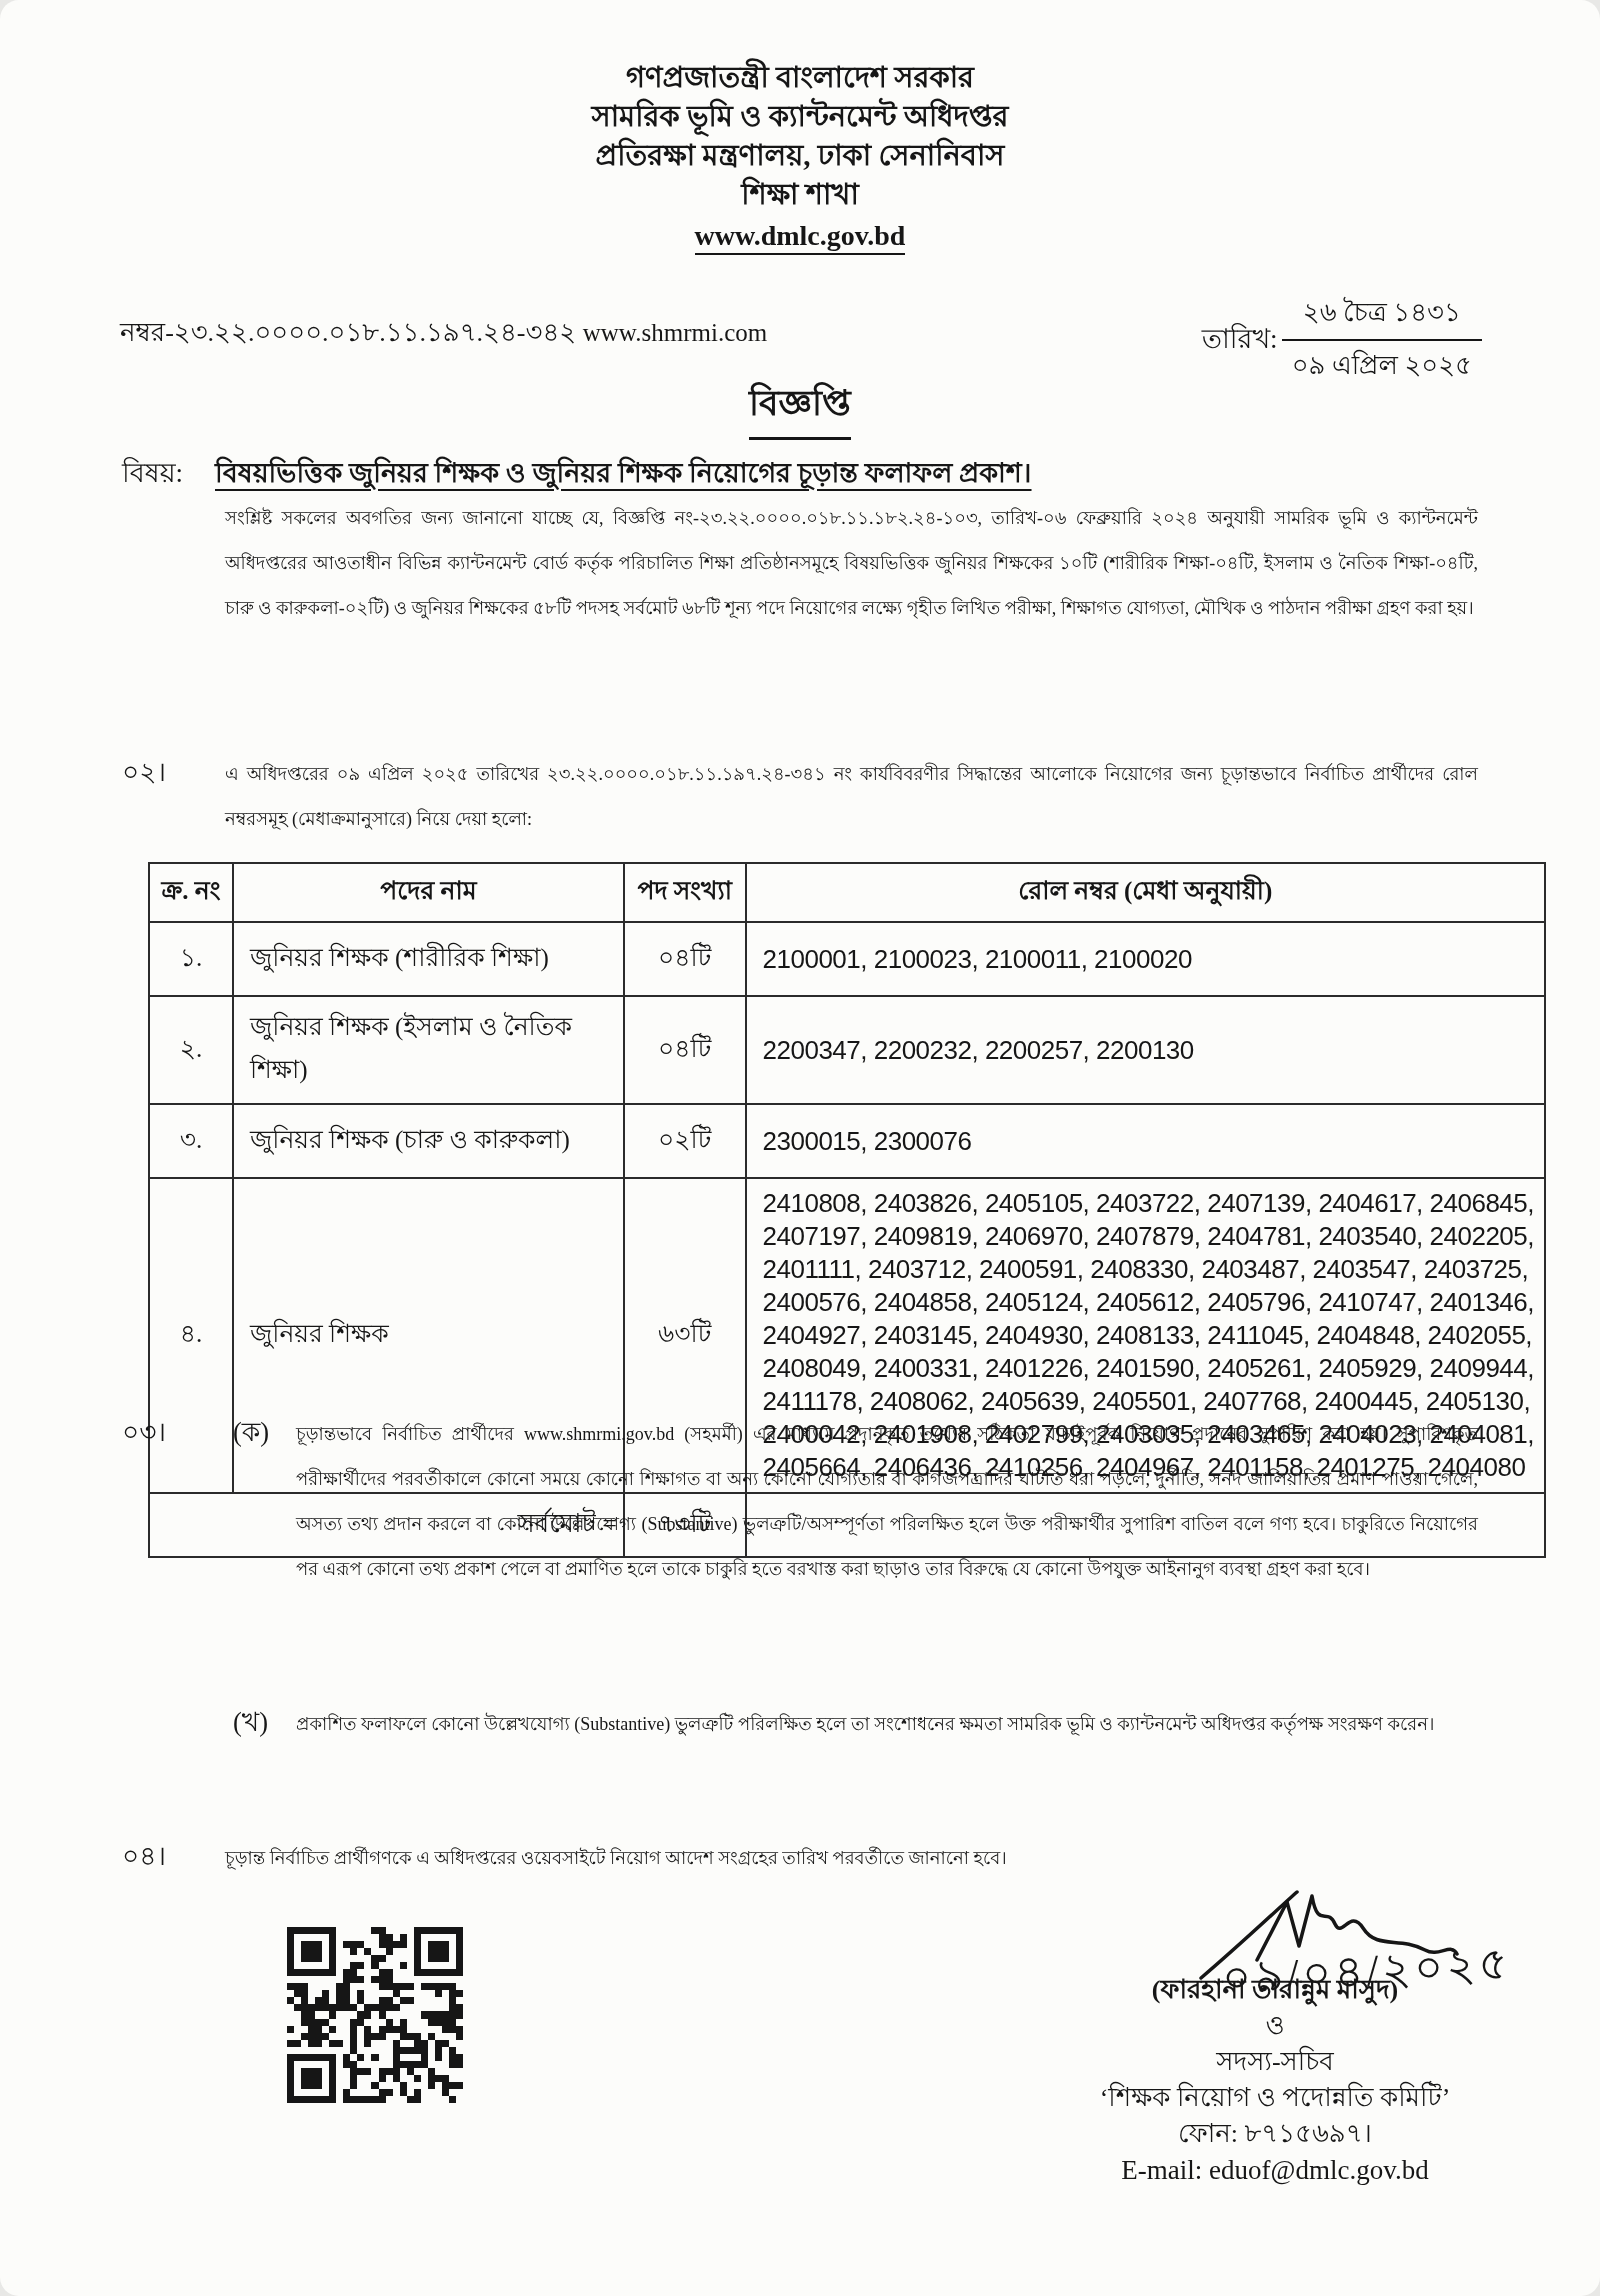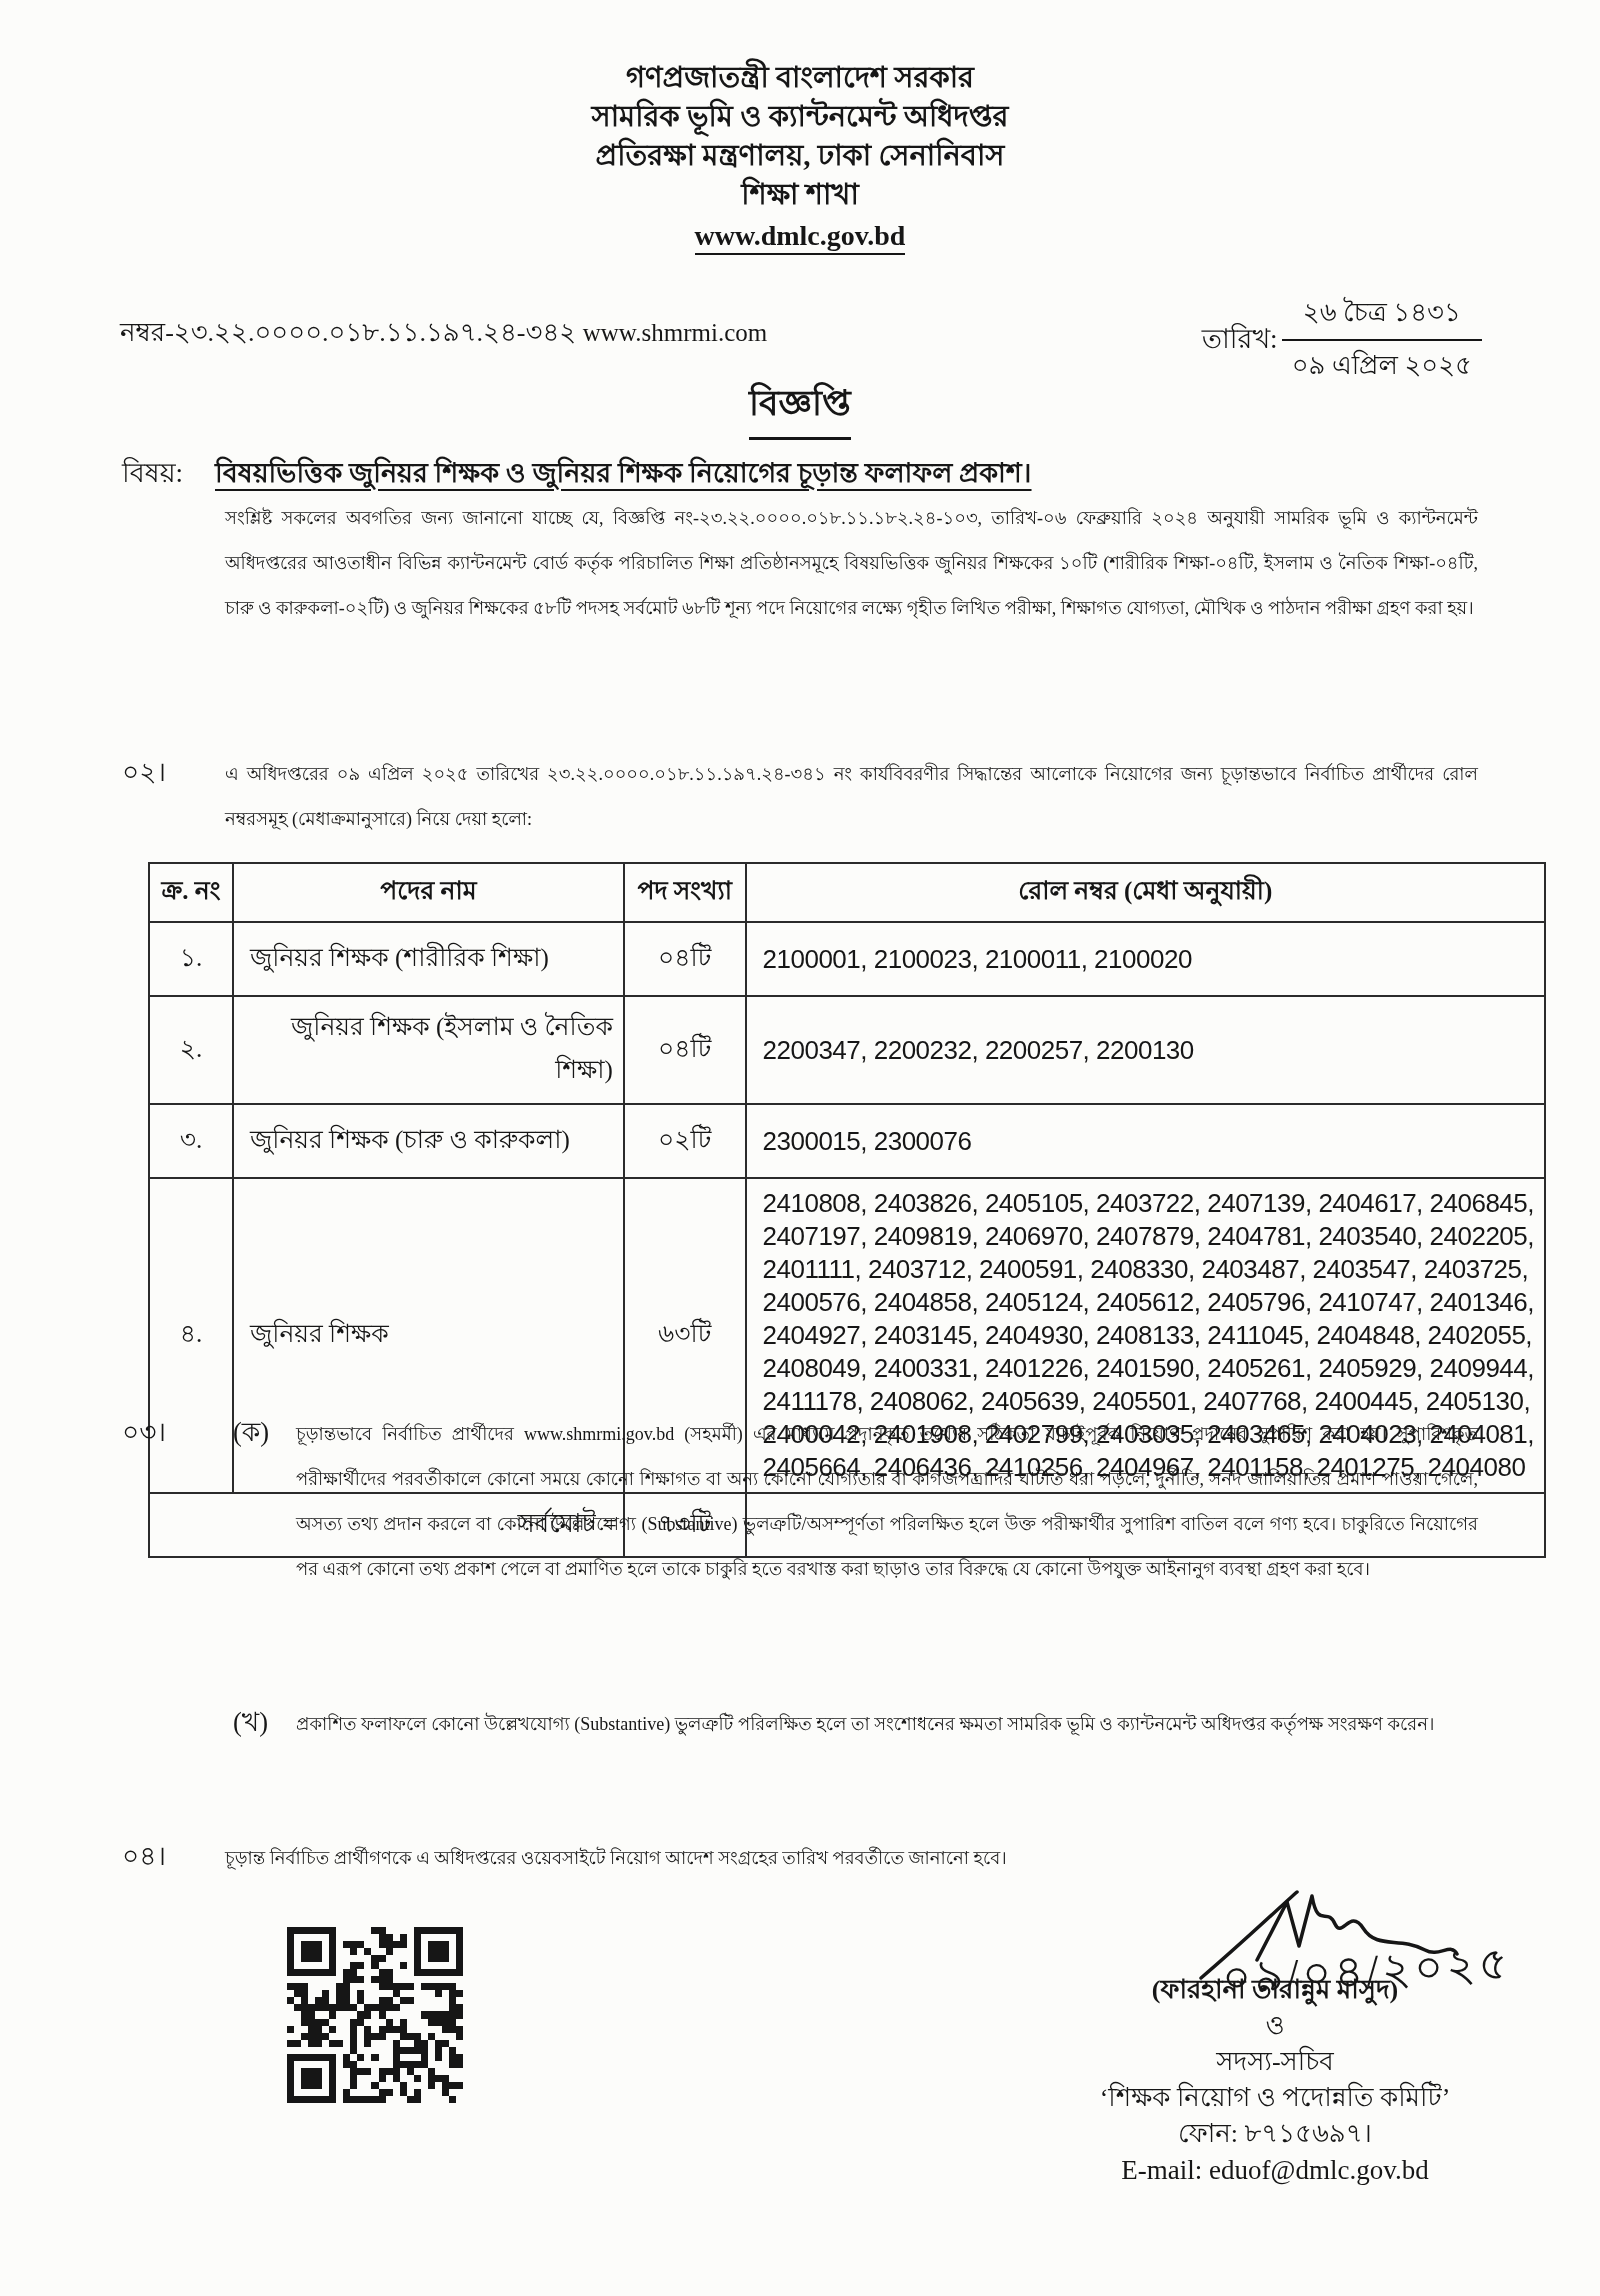--- a/index.html
+++ b/index.html
@@ -1,19 +1,20 @@
 <!DOCTYPE html>
 <html><head>
 <meta charset="utf-8">
 <style>
   html,body{margin:0;padding:0;background:#e8e8e6;}
   .page{
     position:relative;width:1600px;height:2296px;margin:0 auto;
     background:#fcfcfa;color:#161616;overflow:hidden;
     font-family:"Liberation Serif","DejaVu Serif",serif;
+    border-radius:19px;
   }
   
   .letterhead{position:absolute;top:58px;left:0;width:1600px;text-align:center;}
   .lh-line{font-weight:bold;font-size:29px;line-height:39px;}
   .lh-site{display:inline-block;margin-top:6px;font-size:28px;font-weight:bold;
     border-bottom:2.5px solid #161616;padding-bottom:1px;font-family:"Liberation Serif",serif;}
   
   .ref-number{position:absolute;left:120px;top:312px;font-size:26px;}
   .ref-number .wm{font-family:"Liberation Serif",serif;font-size:25px;}
   .date-group{position:absolute;right:118px;top:292px;display:flex;align-items:center;}
@@ -125,21 +126,21 @@
         <tr>
           <td class="c-sl" style="height: 52px;">১.</td>
           <td class="c-post" style="height: 52px;">জুনিয়র শিক্ষক (শারীরিক শিক্ষা)</td>
           <td class="c-count" style="height: 52px;">০৪টি</td>
           <td class="c-rolls" style="height: 52px;">
             <div class="roll-line">2100001, 2100023, 2100011, 2100020</div>
           </td>
         </tr>
         <tr>
           <td class="c-sl" style="height: 52px;">২.</td>
-          <td class="c-post" style="height: 52px; text-align: right;">জুনিয়র শিক্ষক (ইসলাম ও নৈতিক শিক্ষা)</td>
+          <td class="c-post" style="height: 52px;">জুনিয়র শিক্ষক (ইসলাম ও নৈতিক শিক্ষা)</td>
           <td class="c-count" style="height: 52px;">০৪টি</td>
           <td class="c-rolls" style="height: 52px;">
             <div class="roll-line">2200347, 2200232, 2200257, 2200130</div>
           </td>
         </tr>
         <tr>
           <td class="c-sl" style="height: 52px;">৩.</td>
           <td class="c-post" style="height: 52px;">জুনিয়র শিক্ষক (চারু ও কারুকলা)</td>
           <td class="c-count" style="height: 52px;">০২টি</td>
           <td class="c-rolls" style="height: 52px;">

